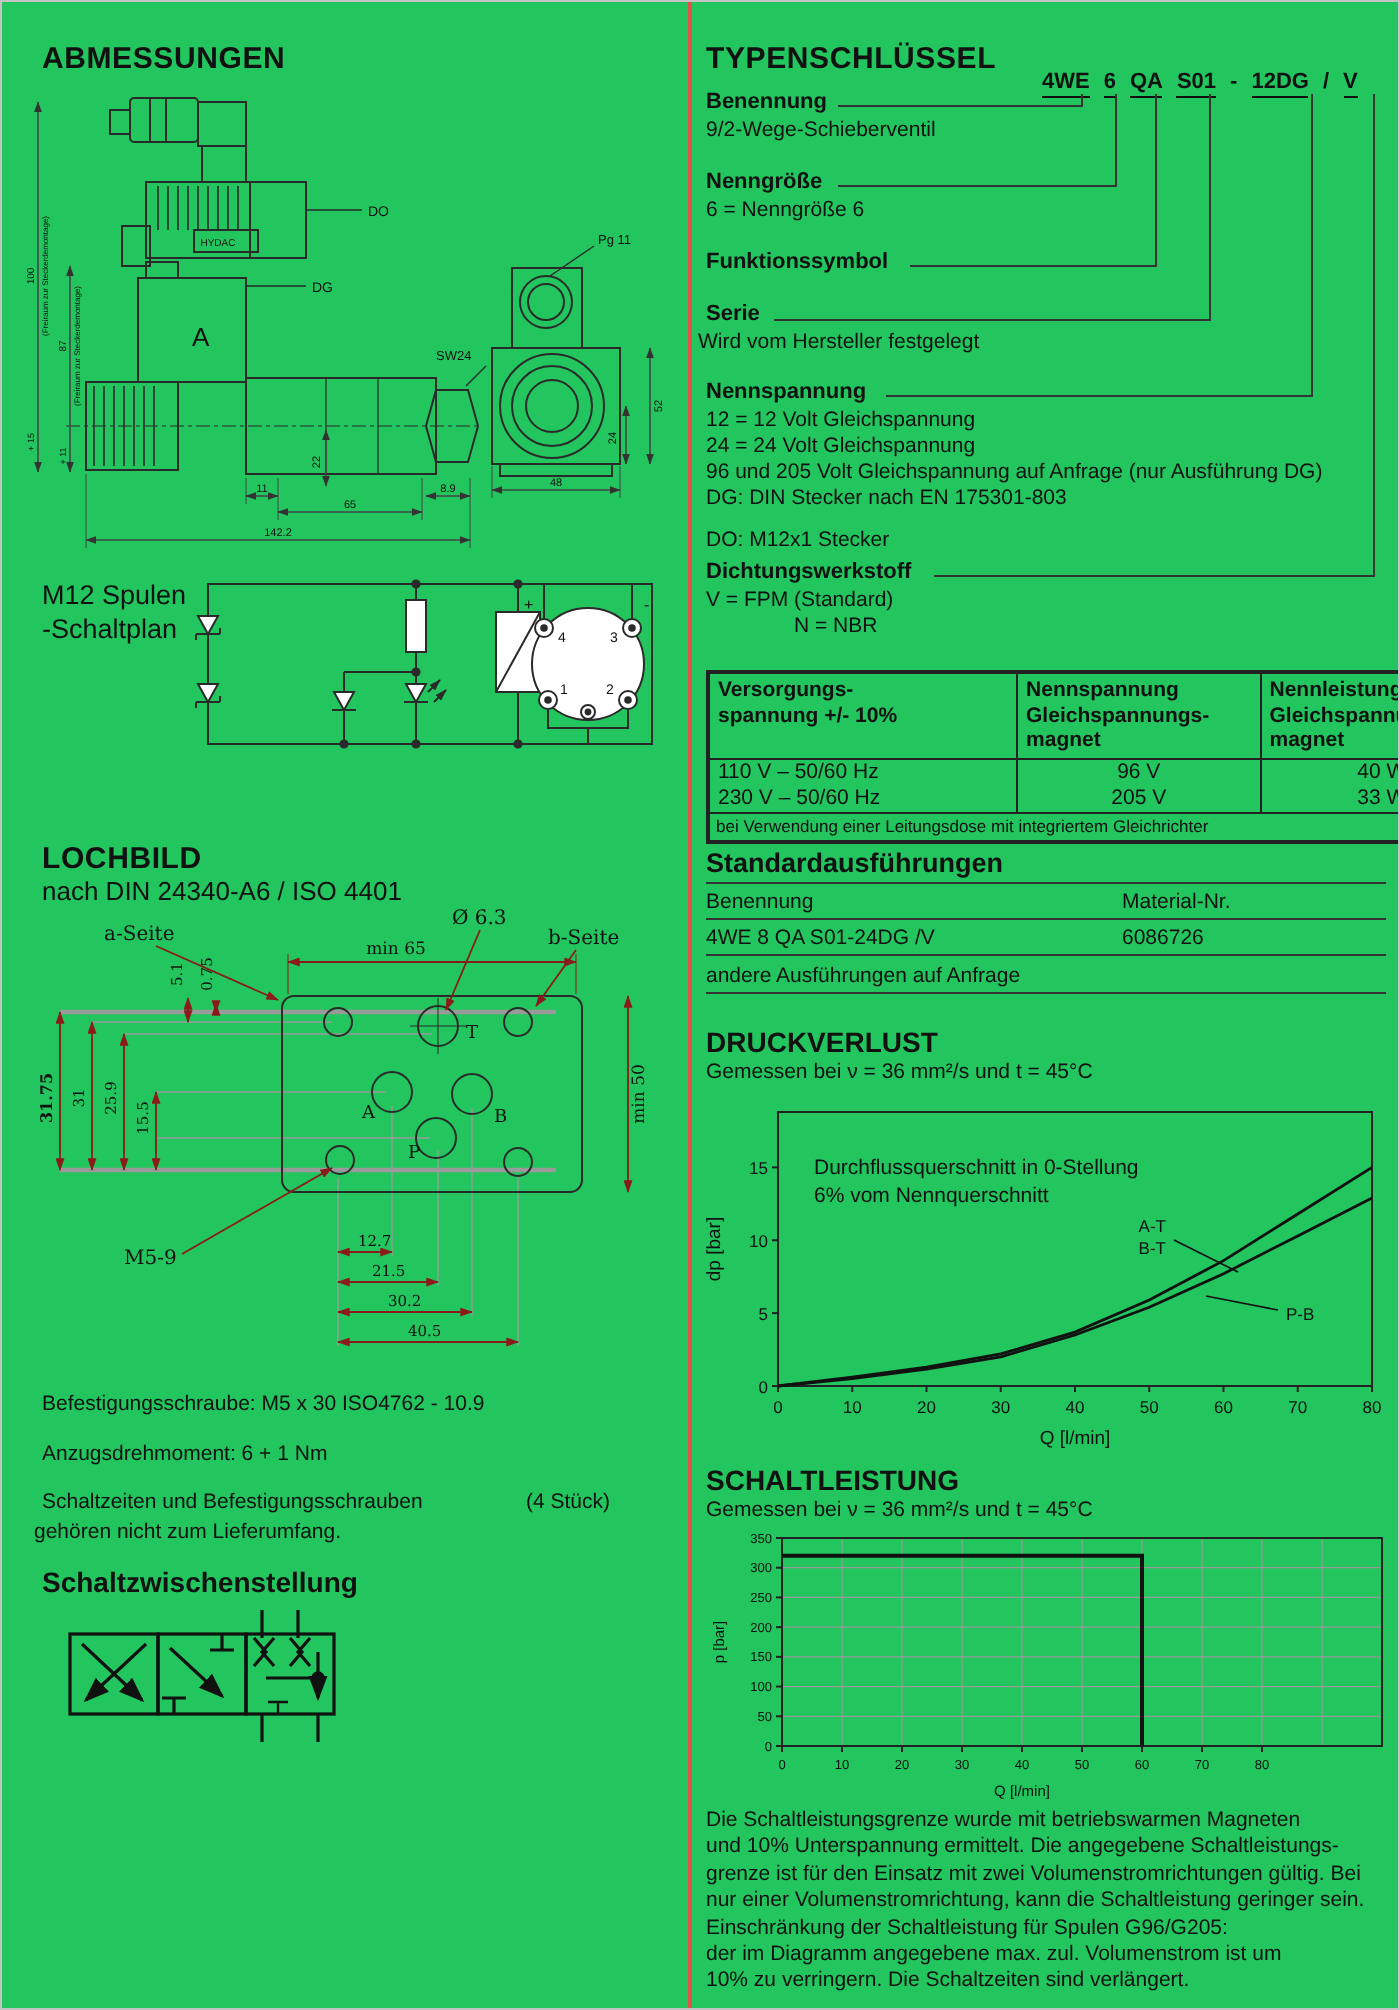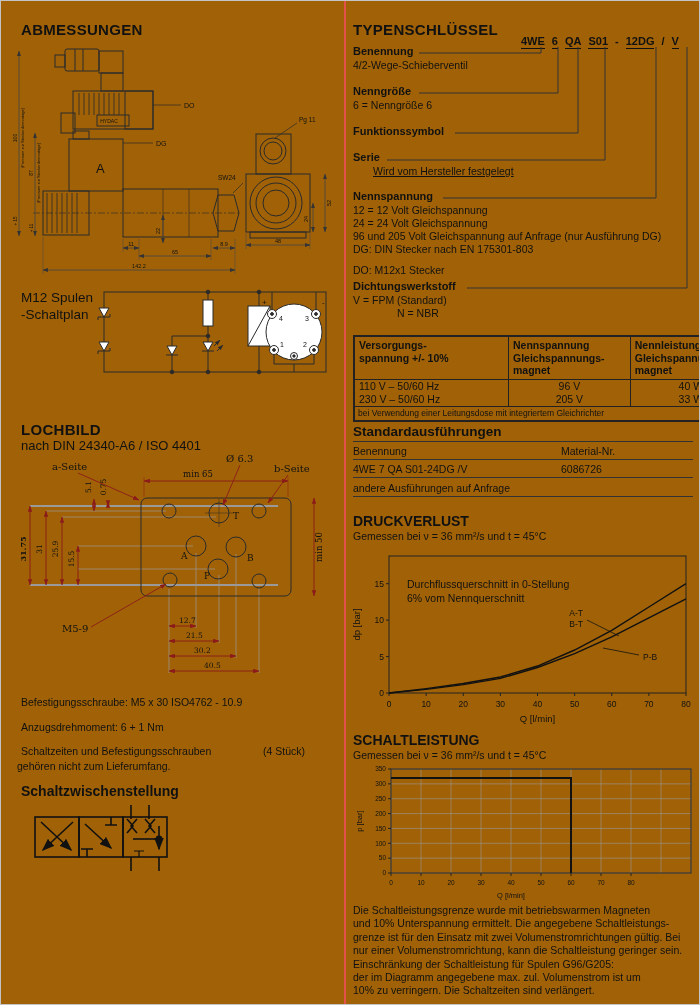--- a/index.html
+++ b/index.html
@@ -1,16 +1,16 @@
 <!DOCTYPE html>
 <html><head>
 <meta charset="utf-8">
 <style>
   html,body{margin:0;padding:0;background:#9a9a9a;}
-  .page{position:relative;width:700px;height:1005px;background:#a16207;border:1px solid #c4c4c4;
+  .page{position:relative;width:700px;height:1005px;background:#22c55e;border:1px solid #c4c4c4;
         box-sizing:border-box;overflow:hidden;font-family:"Liberation Sans",sans-serif;color:#111;}
   .abs{position:absolute;}
   .h1{font-size:15px;font-weight:bold;letter-spacing:.3px;}
   .h2{font-size:14px;font-weight:bold;}
   .h3{font-size:13.5px;font-weight:bold;}
   .body10{font-size:10.5px;line-height:13px;}
   .blbl{font-size:11px;font-weight:bold;}
   .prel{white-space:pre-line;}
   .divider{position:absolute;left:343px;top:0;width:2px;height:1005px;background:#e2524a;}
   .code-row{display:flex;gap:7px;font-size:11px;font-weight:bold;}
@@ -342,29 +342,29 @@
       <path d="M70,12 H192 V6"></path>
       <path d="M70,52 H209 V6"></path>
       <path d="M106,92 H229 V6"></path>
       <path d="M38,119 H256 V6"></path>
       <path d="M94,157 H307 V6"></path>
       <path d="M118,247 H338 V6"></path>
     </g>
   </svg>
 
   <div class="abs blbl" style="left:352px;top:44px;">Benennung</div>
-  <div class="abs body10" style="left:352px;top:58px;">4/2-Wege-Schieberventil</div>
+  <div class="abs body10" style="left:352px;top:58px;">9/2-Wege-Schieberventil</div>
 
   <div class="abs blbl" style="left:352px;top:84px;">Nenngröße</div>
   <div class="abs body10" style="left:352px;top:98px;">6 = Nenngröße 6</div>
 
   <div class="abs blbl" style="left:352px;top:124px;">Funktionssymbol</div>
 
   <div class="abs blbl" style="left:352px;top:150px;">Serie</div>
-  <div class="abs body10" style="left:372px;top:164px;text-decoration:underline;">Wird vom Hersteller festgelegt</div>
+  <div class="abs body10" style="left:348px;top:164px;">Wird vom Hersteller festgelegt</div>
 
   <div class="abs blbl" style="left:352px;top:189px;">Nennspannung</div>
   <div class="abs body10" style="left:352px;top:203px;">12 = 12 Volt Gleichspannung</div>
   <div class="abs body10" style="left:352px;top:216px;">24 = 24 Volt Gleichspannung</div>
   <div class="abs body10" style="left:352px;top:229px;">96 und 205 Volt Gleichspannung auf Anfrage (nur Ausführung DG)</div>
   <div class="abs body10" style="left:352px;top:242px;">DG: DIN Stecker nach EN 175301-803</div>
   <div class="abs body10" style="left:352px;top:263px;">DO: M12x1 Stecker</div>
 
   <div class="abs blbl" style="left:352px;top:279px;">Dichtungswerkstoff</div>
   <div class="abs body10" style="left:352px;top:293px;">V = FPM (Standard)</div>
@@ -401,21 +401,21 @@
       <td colspan="3">bei Verwendung einer Leitungsdose mit integriertem Gleichrichter</td>
     </tr>
   </tbody>
     </table>
 
   <div class="abs h3" style="left:352px;top:423px;">Standardausführungen</div>
   <div class="std-rule" style="top:440px;"></div>
   <div class="abs body10" style="left:352px;top:444px;">Benennung</div>
   <div class="abs body10" style="left:560px;top:444px;">Material-Nr.</div>
   <div class="std-rule" style="top:458px;"></div>
-  <div class="abs body10" style="left:352px;top:462px;">4WE 7 QA S01-24DG /V</div>
+  <div class="abs body10" style="left:352px;top:462px;">4WE 8 QA S01-24DG /V</div>
   <div class="abs body10" style="left:560px;top:462px;">6086726</div>
   <div class="std-rule" style="top:476px;border-top-width:1.5px;"></div>
   <div class="abs body10" style="left:352px;top:481px;">andere Ausführungen auf Anfrage</div>
   <div class="std-rule" style="top:495px;"></div>
 
   <div class="abs h2" style="left:352px;top:512px;">DRUCKVERLUST</div>
   <div class="abs body10" style="left:352px;top:529px;">Gemessen bei ν  = 36 mm²/s und t = 45°C</div>
   <svg id="chart1-svg" class="abs" style="left:348px;top:545px;" width="350" height="178" viewBox="0 0 350 178">
     <line x1="238" y1="74" x2="270" y2="90" stroke="#111" stroke-width="0.8"></line>
     <line x1="254" y1="102" x2="290" y2="109" stroke="#111" stroke-width="0.8"></line>

